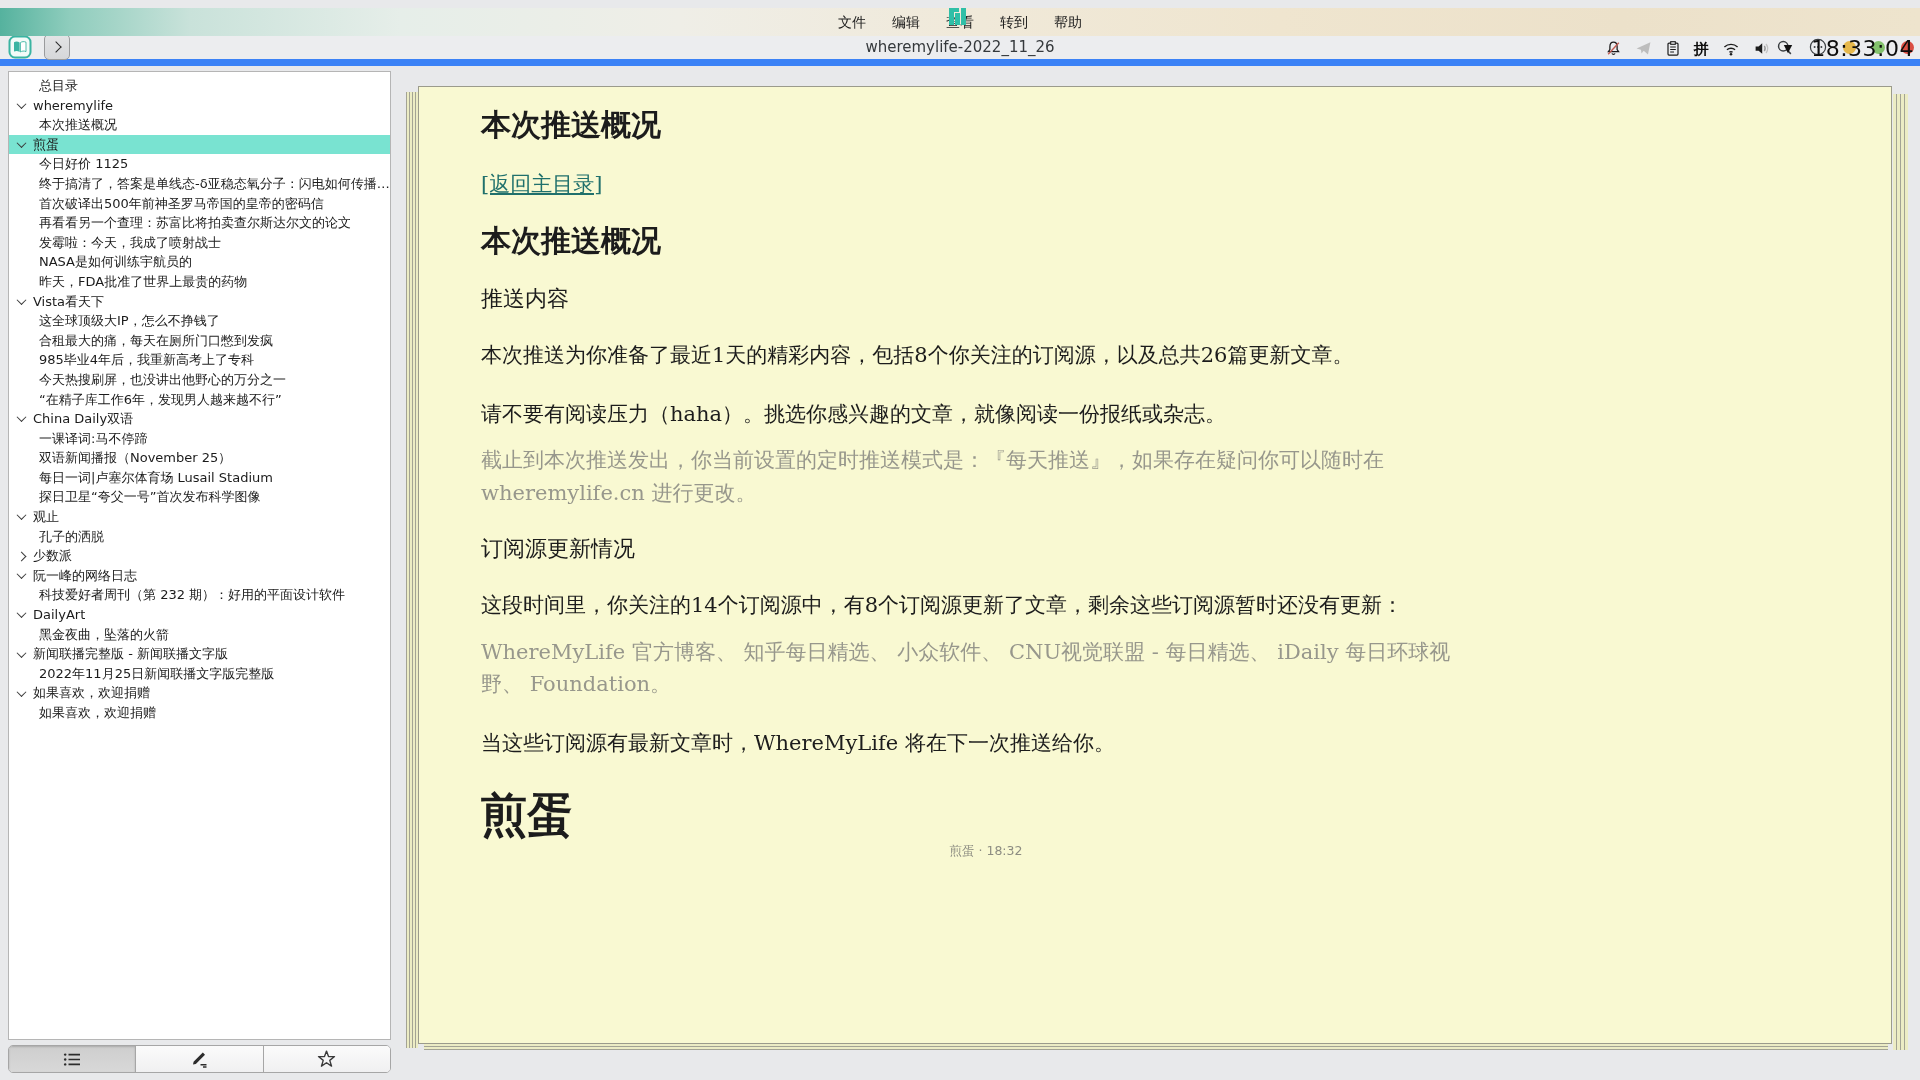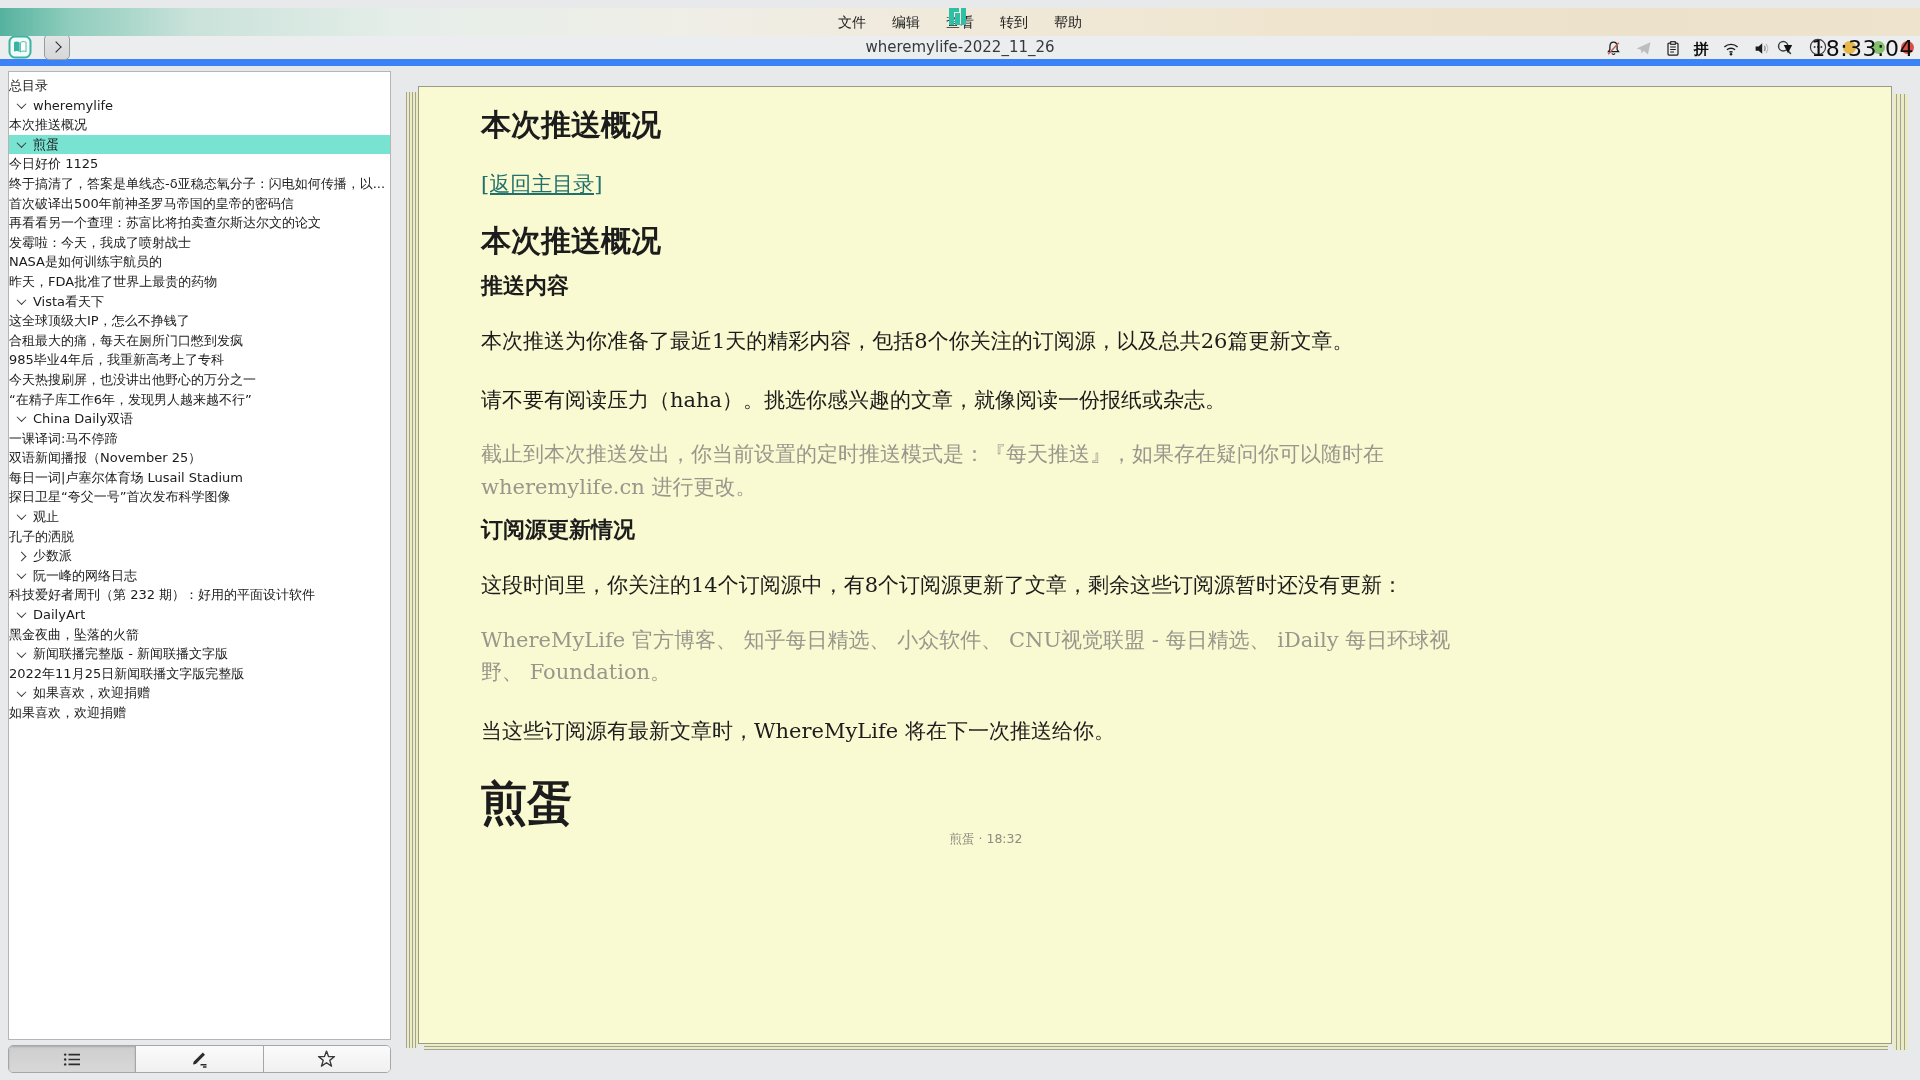--- a/index.html
+++ b/index.html
@@ -33,21 +33,21 @@
   .tb-title { position:absolute; left:0; top:0; width:1920px; height:38px; text-align:center;
     line-height:38px; font-size:15px; color:#35393c; }
   .tb-right { position:absolute; right:4px; top:0; height:38px; display:flex; align-items:center; gap:16px; padding-right:2px; }
   .win-dot { width:13px; height:13px; border-radius:50%; }
 
   
   .sidebar { position:absolute; left:8px; top:71px; width:383px; height:969px;
     background:#ffffff; border:1px solid #b5b5b5; overflow:hidden; padding-top:4px; }
   .toc-row { height:19.6px; line-height:19.6px; font-size:13px; color:#1b1b1b;
     white-space:nowrap; overflow:hidden; text-overflow:ellipsis; display:flex; align-items:center; }
-  .toc-row.leaf { }
+  .toc-row.leaf { padding-left:30px; }
   .toc-row.selected { background:#79e3d1; }
   .chev { width:7px; height:7px; border-right:1.4px solid #3a3a3a; border-bottom:1.4px solid #3a3a3a;
     display:inline-block; flex:0 0 auto; margin:0 8px 0 9px; }
   .chev.open  { transform:rotate(45deg) translate(-1px,-1px); }
   .chev.closed{ transform:rotate(-45deg); }
   .toc-label { overflow:hidden; text-overflow:ellipsis; white-space:nowrap; }
 
   
   .sb-toolbar { position:absolute; left:8px; top:1045px; width:383px; height:28px;
     border:1px solid #a6a6a6; border-radius:5px; display:flex; overflow:hidden; background:#f5f5f5; }
@@ -64,23 +64,23 @@
     background:repeating-linear-gradient(90deg,#ececc4 0 3px,#a3a394 3px 4px); }
   .edge-bottom { position:absolute; left:18px; right:20px; bottom:0; height:6px;
     background:repeating-linear-gradient(180deg,#ececc4 0 2px,#a3a394 2px 3px); }
   .page { position:absolute; left:12px; right:16px; top:0; bottom:6px;
     background:#f9f9d2; border:1px solid #9b9b8c; }
 
   .content { margin-left:62px; width:1010px; padding-top:20px; color:#1c1c1c;
     font-family:"DejaVu Serif","Liberation Serif",serif; }
   .content h2 { font-size:30px; line-height:36px; margin-top:26px; font-weight:700; }
   .content h2:first-child { margin-top:0; }
-  .content h3 { font-size:22px; line-height:28px; margin-top:12px; font-weight:700; }
+  .content h3 { font-size:22px; line-height:28px; margin-top:26px; font-weight:400; }
   .content p  { font-size:21px; line-height:32.5px; margin-top:26px; }
-  .content p.muted { color:#97978c; margin-top:22px; }
+  .content p.muted { color:#97978c; margin-top:14px; }
   .content h1 { font-size:46px; line-height:56px; margin-top:28px; font-weight:700; }
   .link-line { margin-top:28px !important; line-height:26px !important; }
   .link-line a { color:#20706c; }
   .page-footer { width:1010px; margin-left:62px; text-align:center;
     font-size:12.5px; color:#8d8d82; font-family:"DejaVu Sans","Liberation Sans",sans-serif; }
 </style>
 </head>
 <body>
 
 <div class="menubar">

